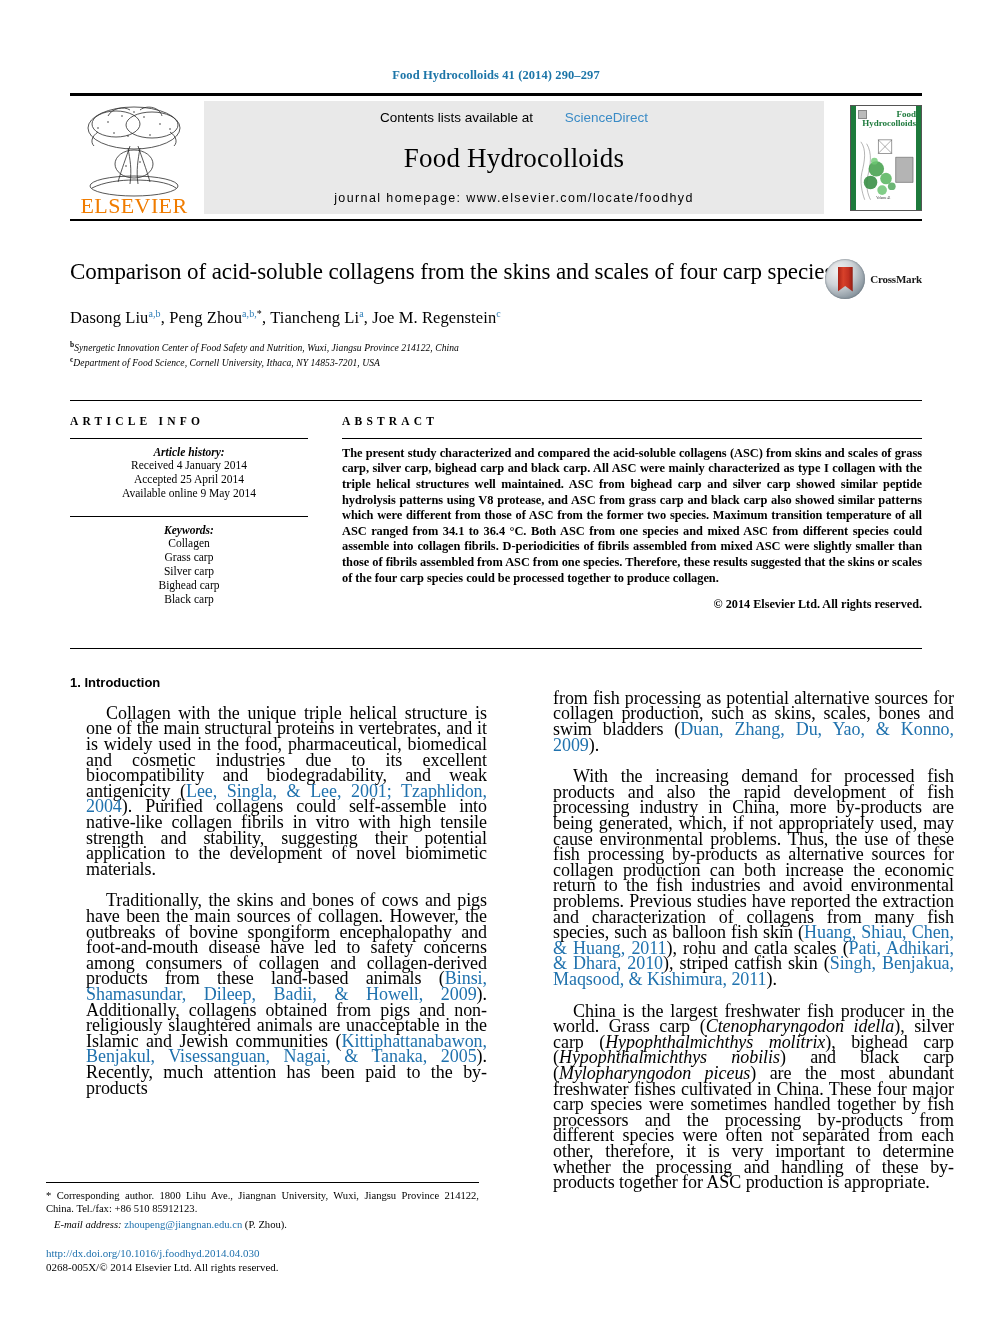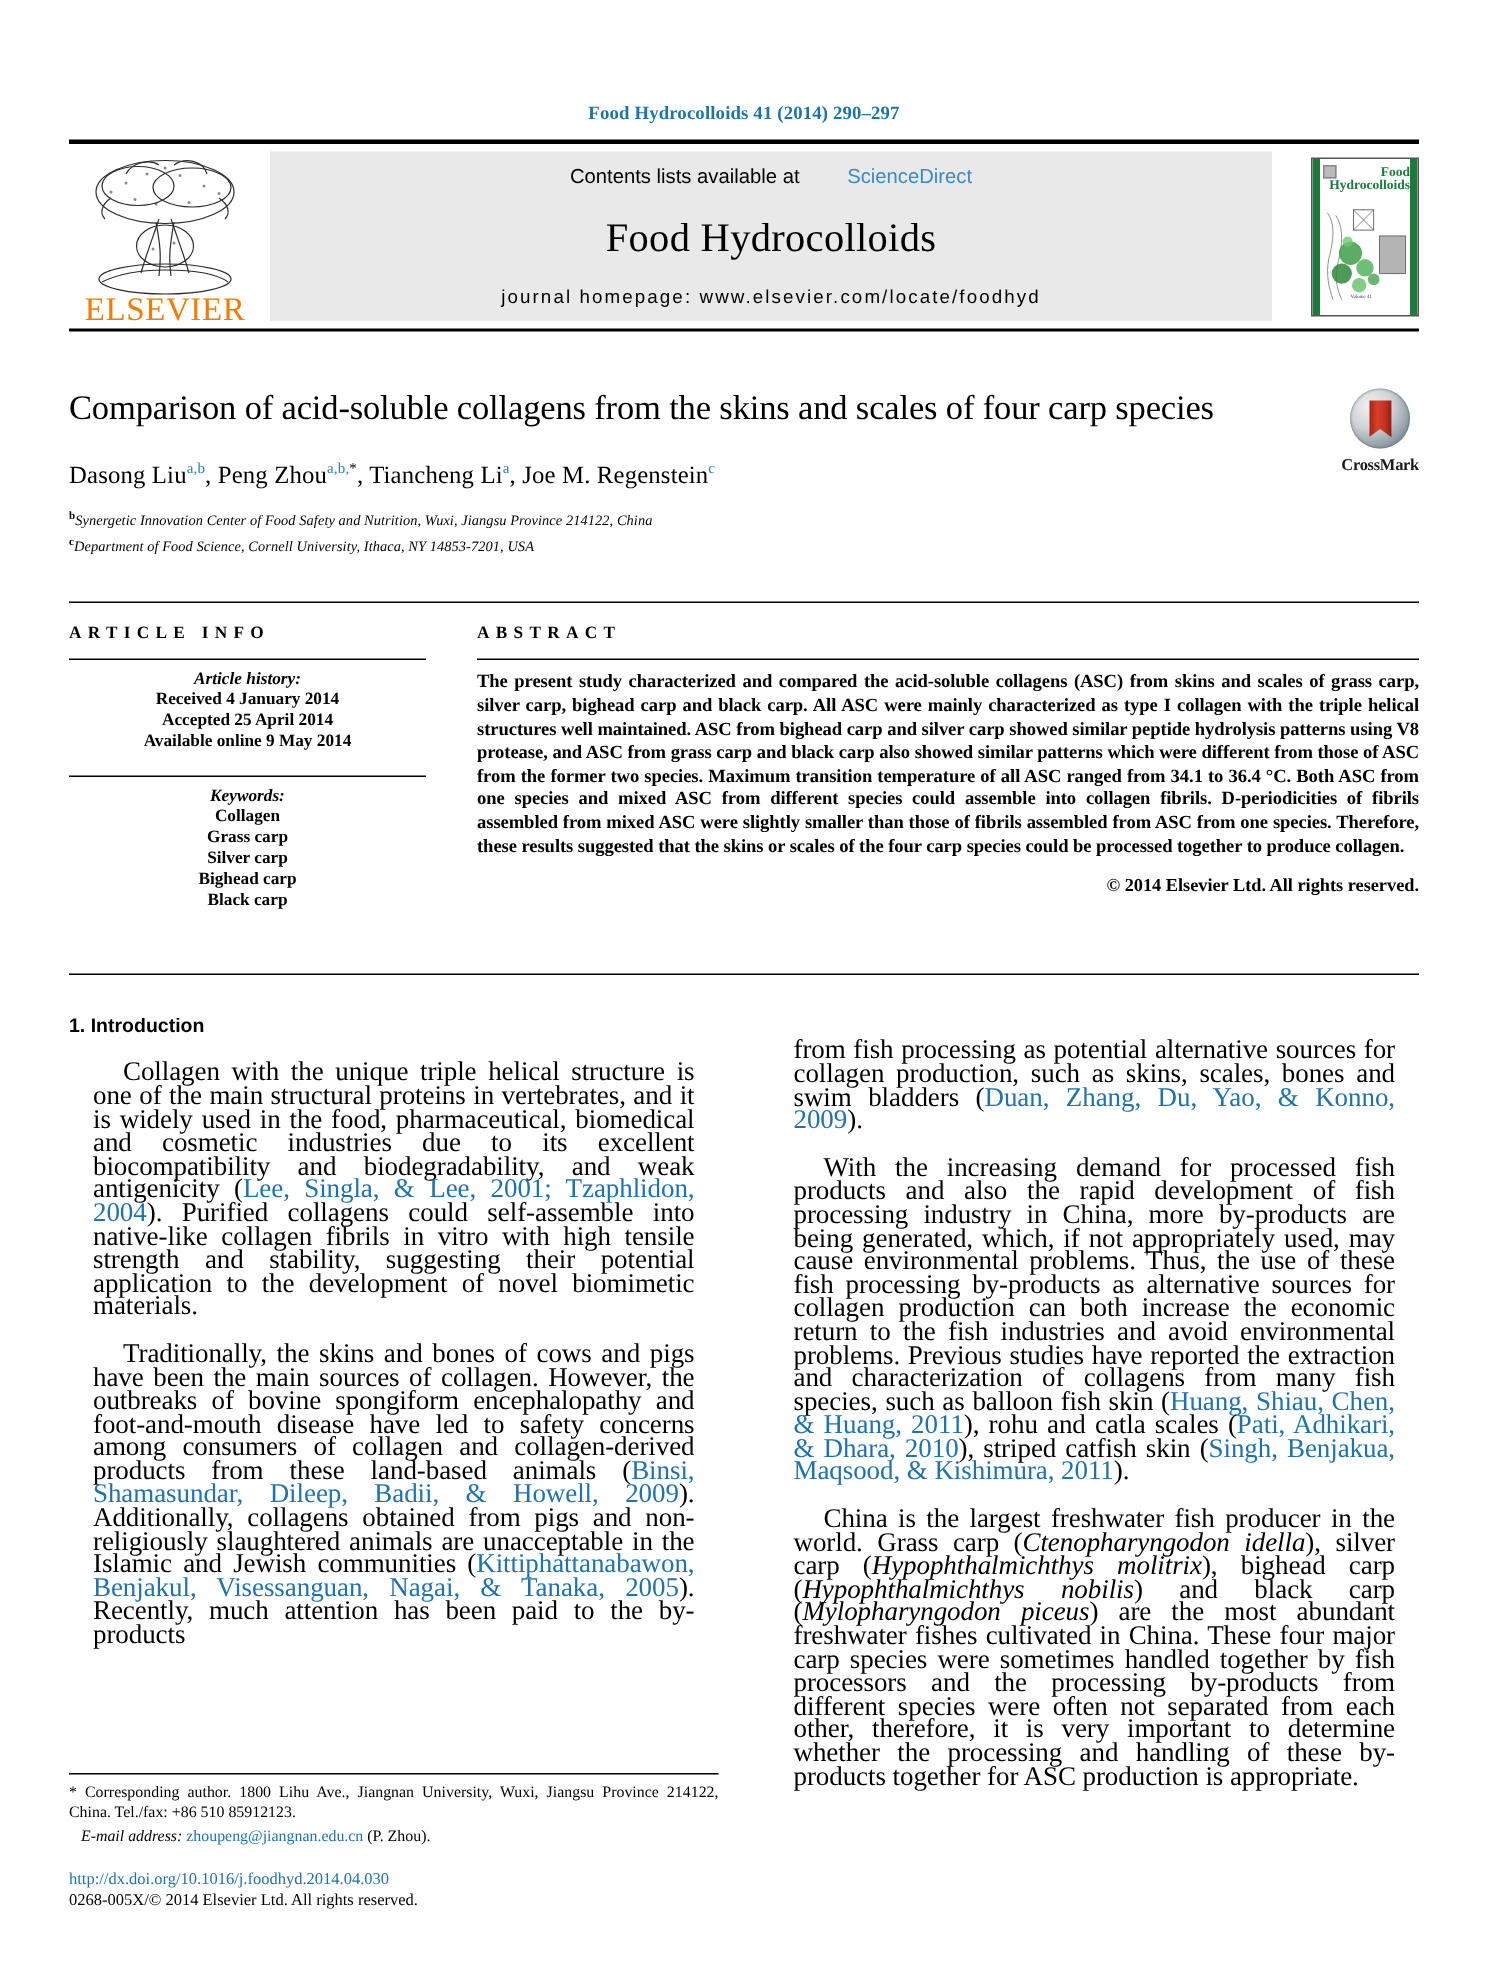--- a/index.html
+++ b/index.html
@@ -6,21 +6,21 @@
   html, body { margin:0; padding:0; }
   body {
     width: 992px;
     height: 1323px;
     background: #ffffff;
     font-family: "Liberation Serif", serif;
     color: #000000;
     position: relative;
     overflow: hidden;
   }
-  .page { position: relative; width: 992px; height: 1292px; padding: 0 46px; }
+  .page { position: relative; width: 992px; height: 1292px; padding: 0 70px; }
 
   
   .runninghead {
     text-align: center;
     color: #1c75a8;
     font-family: "Liberation Serif", serif;
     font-weight: bold;
     font-size: 12.5px;
     padding-top: 68px;
     letter-spacing: .1px;
@@ -110,21 +110,21 @@
     font-family: "Liberation Serif", serif;
     font-size: 23px;
     line-height: 30px;
     font-weight: normal;
     margin: 0;
     width: 790px;
     letter-spacing: -0.1px;
   }
   .crossmark {
     position: absolute; right: 0px; top: 2px;
-    display: flex; align-items: center; gap: 5px; flex-direction: column;
+    display: flex; align-items: center; gap: 5px;
   }
   .cm-circle {
     width: 40px; height: 40px; border-radius: 50%;
     background: radial-gradient(circle at 34% 30%, #f2f2f2 0%, #cfd4d8 38%, #8e9aa3 72%, #6d7880 100%);
     position: relative;
     display: flex; align-items: center; justify-content: center;
     box-shadow: inset 0 0 2px #55606a;
   }
   .cm-book {
     width: 15px; height: 25px;
@@ -167,21 +167,21 @@
   .col-abs { flex: 1 1 auto; }
   .sec-head {
     font-family: "Liberation Serif", serif;
     font-size: 11.5px;
     font-weight: bold;
     letter-spacing: 4.2px;
     margin-bottom: 11px;
   }
   .rule { border-top: 1.5px solid #000; margin: 0 0 7px 0; }
   .ital-lab { font-style: italic; font-weight: bold; font-size: 11.5px; }
-  .info-line { font-size: 11.5px; line-height: 14px; font-weight: bold; }
+  .info-line { font-size: 11.5px; line-height: 14px; font-weight: normal; }
   .info-block { margin-bottom: 16px; text-align: center; }
   .abs-text {
     font-size: 12.4px;
     line-height: 15.6px;
     text-align: justify;
     font-weight: bold;
     letter-spacing: -0.05px;
   }
   .abs-copy { text-align: right; margin-top: 11px; font-size: 12.2px; font-weight: bold; }
 

